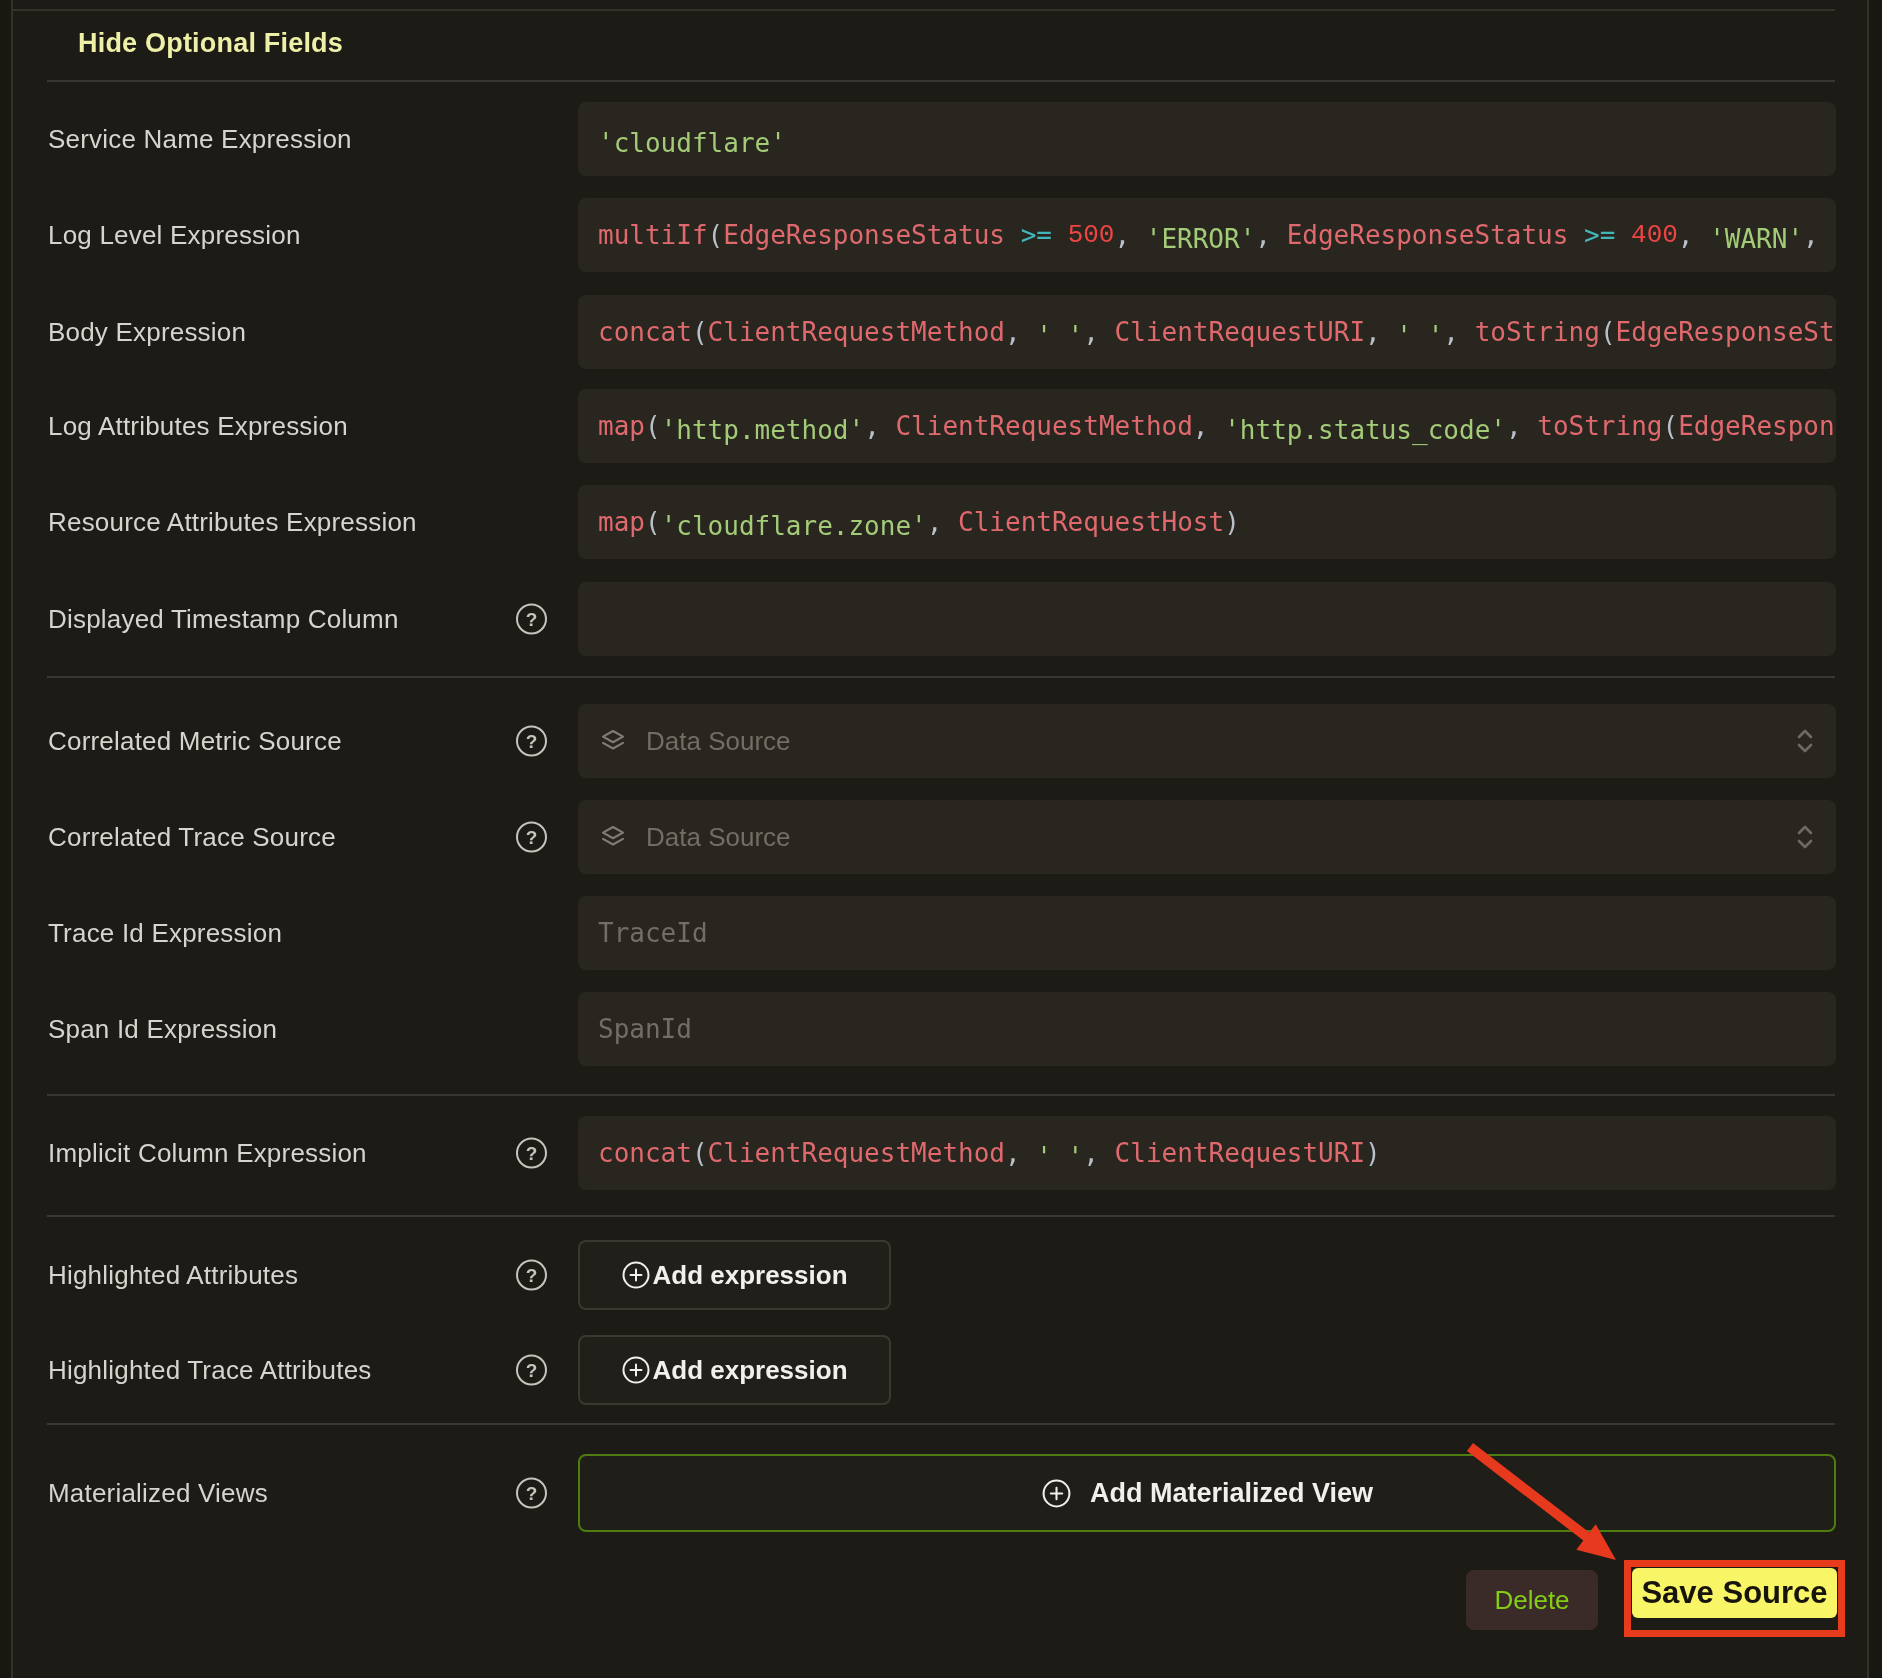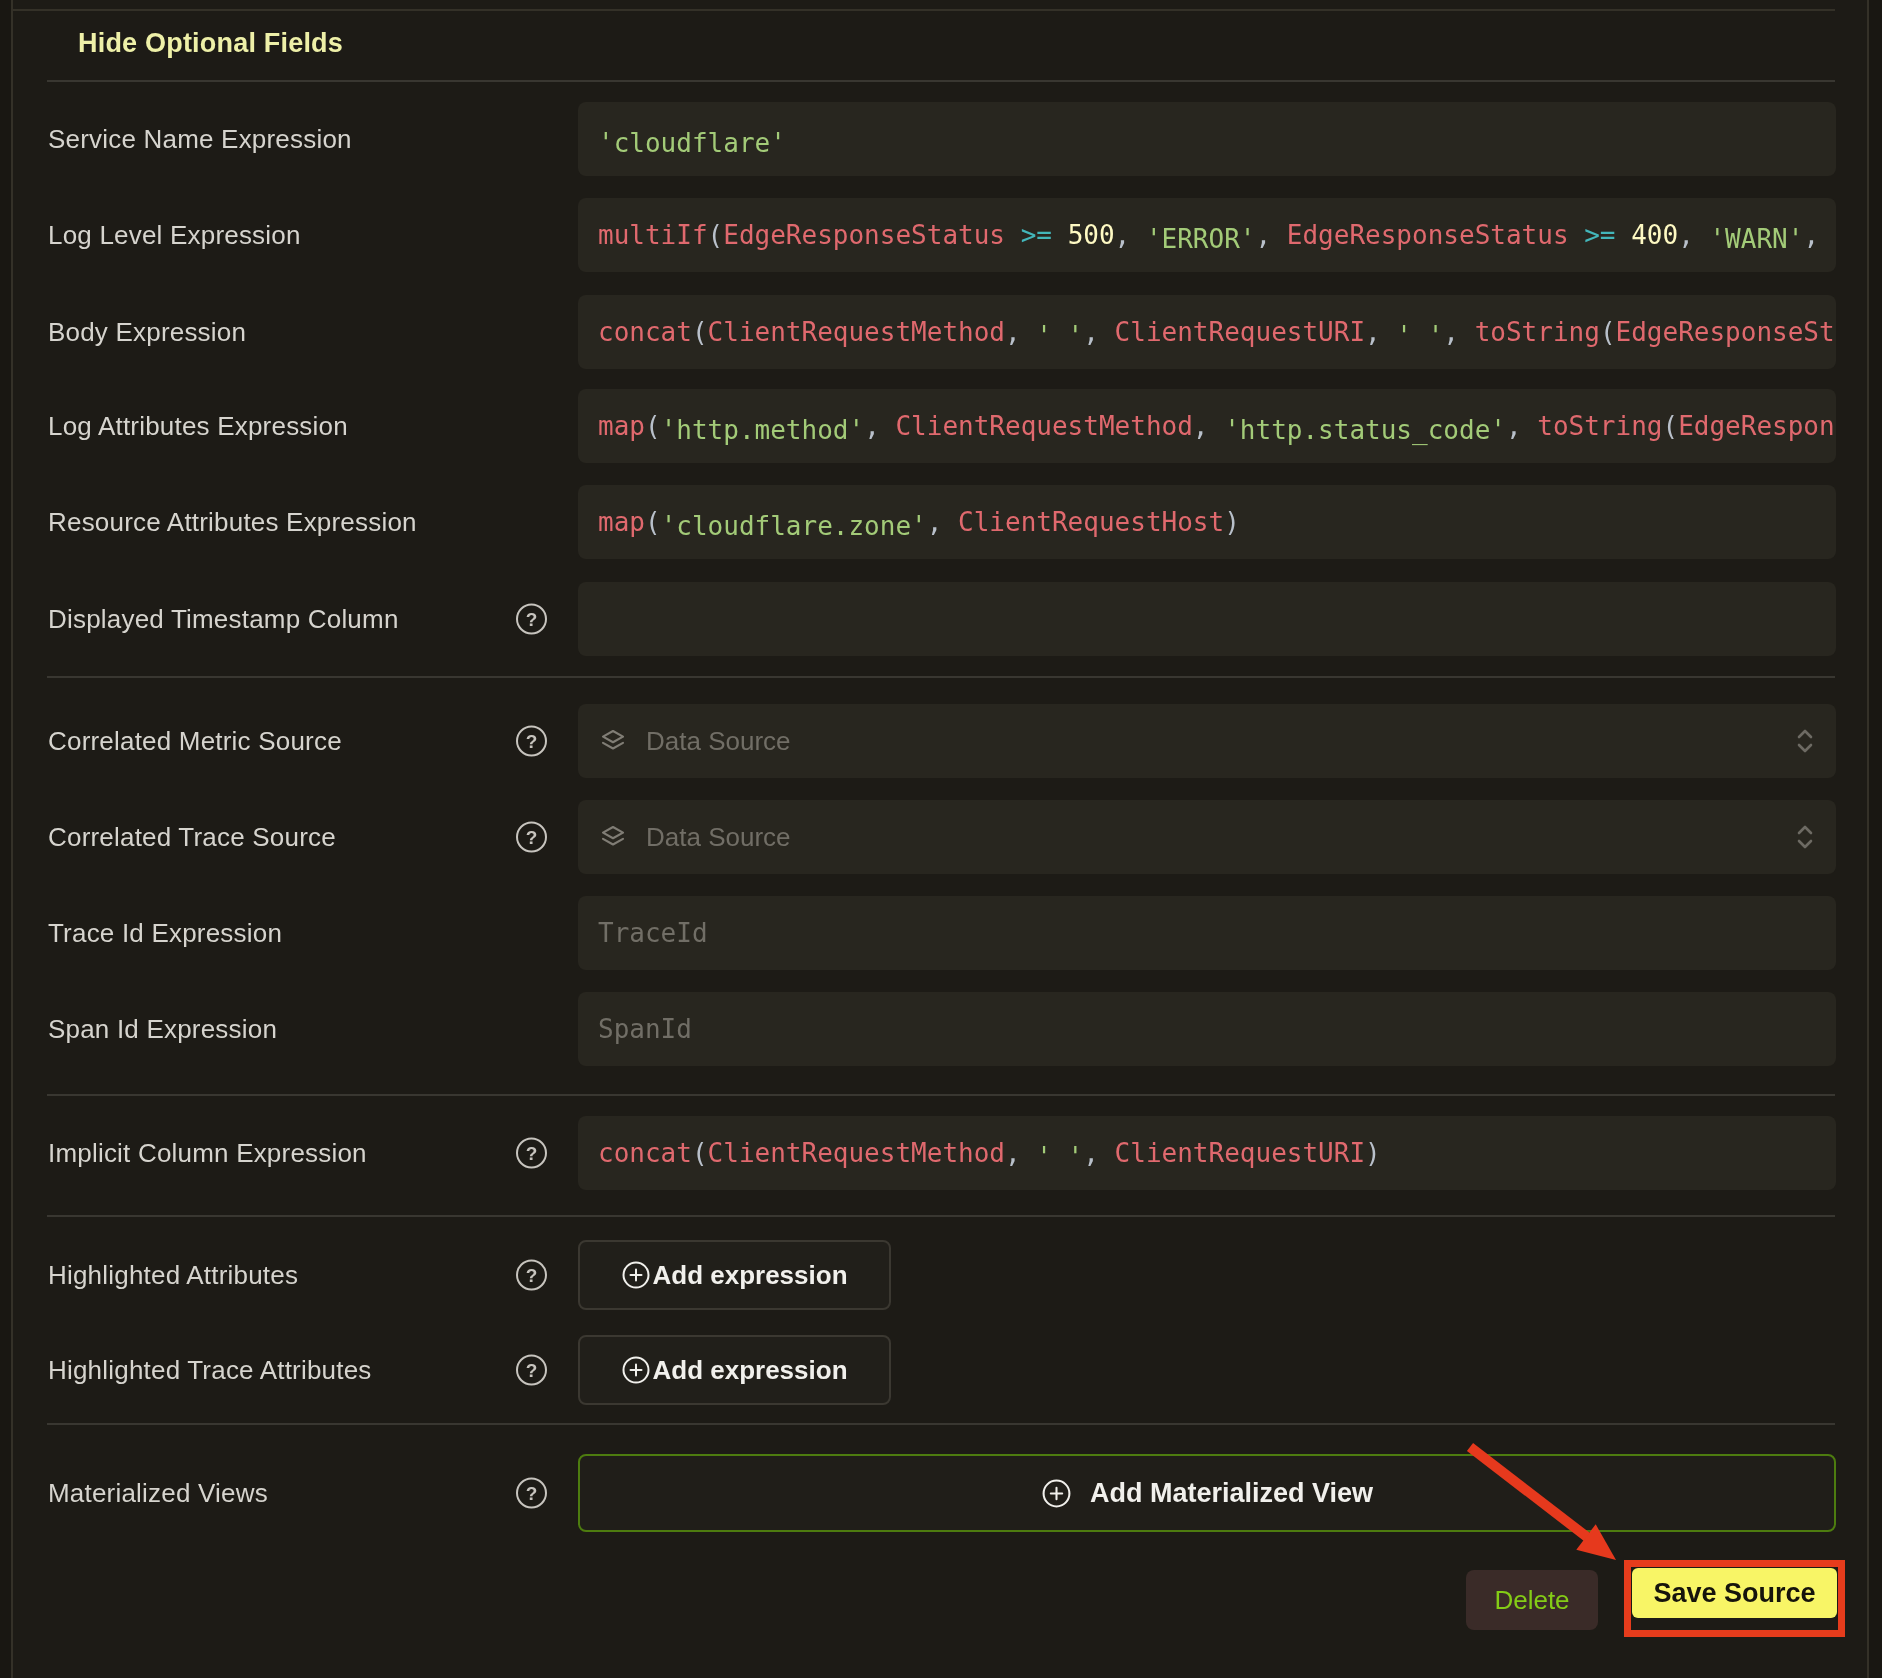--- a/index.html
+++ b/index.html
@@ -32,21 +32,21 @@
   }
   .field {
     position:absolute; left:578px; top:0; width:1258px; height:74px;
     background:#28261f; border-radius:8px;
     display:flex; align-items:center; padding:0 20px;
     font-family:"DejaVu Sans Mono", monospace; font-size:26px;
     white-space:pre; overflow:hidden;
   }
   .tk-r { color:#e0696e; }
   .tk-g { color:#a3cb78;margin-top:8px; }
-  .tk-y { color:#fef9c3; }
+  .tk-y { color:#ef4444;font-family:Liberation Mono, monospace; }
   .tk-c { color:#43b6ba; }
   .tk-p { color:#b9c0ca; }
   .placeholder { color:#716e66; }
   .select {
     position:absolute; left:578px; top:0; width:1258px; height:74px;
     background:#28261f; border-radius:8px;
     display:flex; align-items:center; padding:0 20px; gap:18px; cursor:pointer;
   }
   .select .ph-text { font-size:26px; color:#716e66; }
   .select .chevrons { position:absolute; right:18px; top:50%; transform:translateY(-50%); }
@@ -64,21 +64,21 @@
   }
   .btn-delete {
     position:absolute; left:1466px; top:1570px; width:132px; height:60px;
     background:#3a2b28; border:none; border-radius:8px;
     color:#84cc16; font-size:26px; font-weight:400; cursor:pointer;
     font-family:"Liberation Sans", sans-serif;
   }
   .btn-save {
     position:absolute; left:1632px; top:1568px; width:205px; height:50px;
     background:#f8f566; border:none; border-radius:6px;
-    color:#16140c; font-size:27px; font-weight:700; cursor:pointer;
+    color:#16140c; font-size:31px; font-weight:700; cursor:pointer;
     font-family:"Liberation Sans", sans-serif;
   }
   .red-ring {
     position:absolute; left:1624px; top:1560px; width:221px; height:77px;
     border:7px solid #e63c1c; z-index:5; pointer-events:none;
   }
   .arrow-overlay { position:absolute; left:0; top:0; width:1882px; height:1678px; z-index:6; pointer-events:none; }
   svg { display:block; }
 </style>
 </head>

